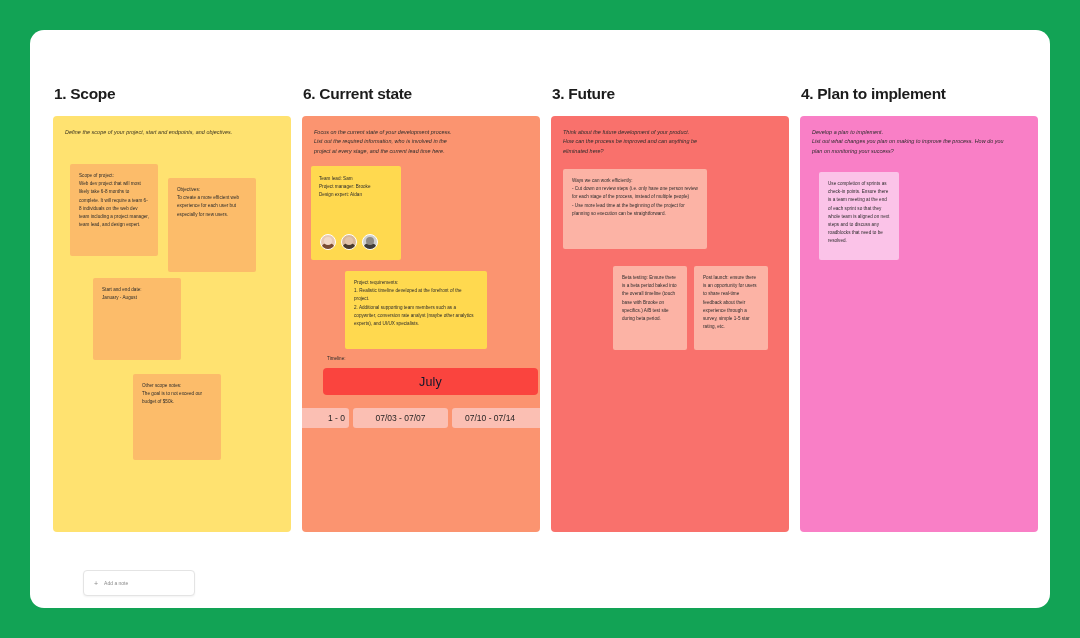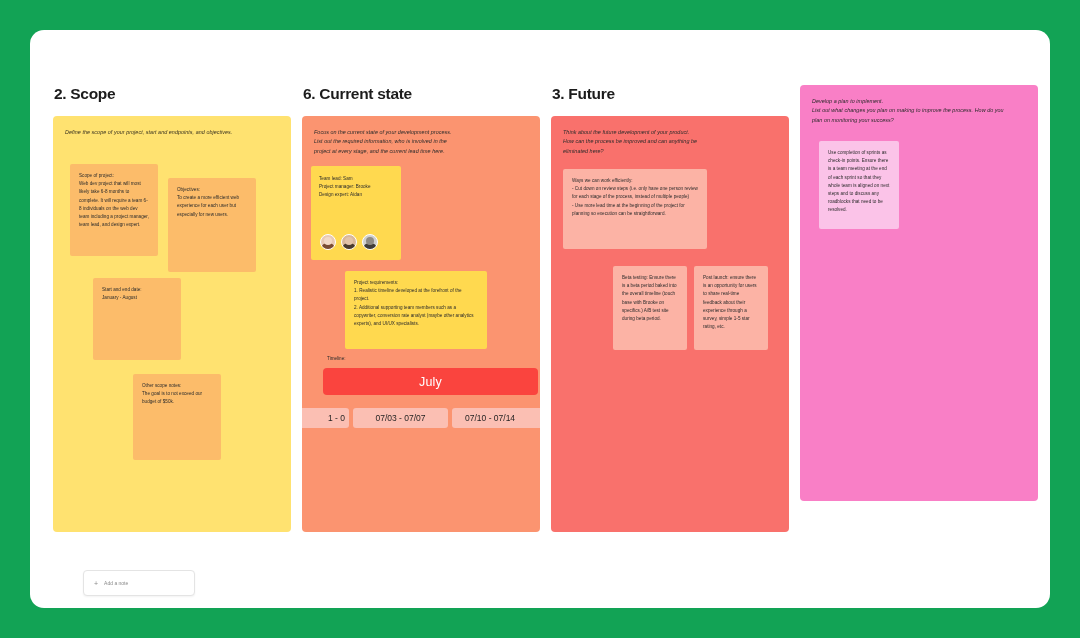--- a/index.html
+++ b/index.html
@@ -114,21 +114,21 @@
     font-size: 4.6px; color: #2b2b2b;
   }
   .timeline {
     position: absolute; left: 21px; top: 252px; width: 215px;
   }
   .month-bar {
     background: #fa443e;
     border-radius: 4px;
     height: 27px;
     display: flex; align-items: center; justify-content: center;
-    color: #ffffff;
+    color: #0f172a;
     font-size: 12.5px;
     letter-spacing: 0.2px;
   }
   .week-row {
     display: flex; gap: 4px; margin-top: 13px;
     margin-left: -26px; width: 253px;
   }
   .week-pill {
     background: #fbbfb3;
     border-radius: 3px;
@@ -169,21 +169,21 @@
   .plus-icon { font-size: 7px; color: #8a8a8a; line-height: 1; }
 </style>
 </head>
 <body>
 
 <div class="board-canvas">
 
   <div class="columns">
 
     <div class="column col-1">
-      <div class="column-title">2. Scope</div>
+      <div class="column-title">1. Scope</div>
       <div class="column-body">
         <div class="prompt">
           <span>Define the scope of your project, start and endpoints, and objectives.</span>
         </div>
         <div class="note note-orange n1a">
           <p>Scope of project:</p>
           <p>Web dev project that will most likely take 6-8 months to complete. It will require a team 6-8 individuals on the web dev team including a project manager, team lead, and design expert.</p>
         </div>
         <div class="note note-orange n1b">
           <p>Objectives:</p>
@@ -263,20 +263,21 @@
         <div class="note note-salmon n3b">
           <p>Beta testing: Ensure there is a beta period baked into the overall timeline (touch base with Brooke on specifics.) A/B test site during beta period.</p>
         </div>
         <div class="note note-salmon n3c">
           <p>Post launch: ensure there is an opportunity for users to share real-time feedback about their experience through a survey, simple 1-5 star rating, etc.</p>
         </div>
       </div>
     </div>
 
     <div class="column col-4">
+      <div class="column-title">4. Plan to implement</div>
       <div class="column-body">
         <div class="prompt">
           <span>Develop a plan to implement.</span>
           <span>List out what changes you plan on making to improve the process. How do you</span>
           <span>plan on monitoring your success?</span>
         </div>
         <div class="note note-pinkpale n4a">
           <p>Use completion of sprints as check-in points. Ensure there is a team meeting at the end of each sprint so that they whole team is aligned on next steps and to discuss any roadblocks that need to be resolved.</p>
         </div>
       </div>

